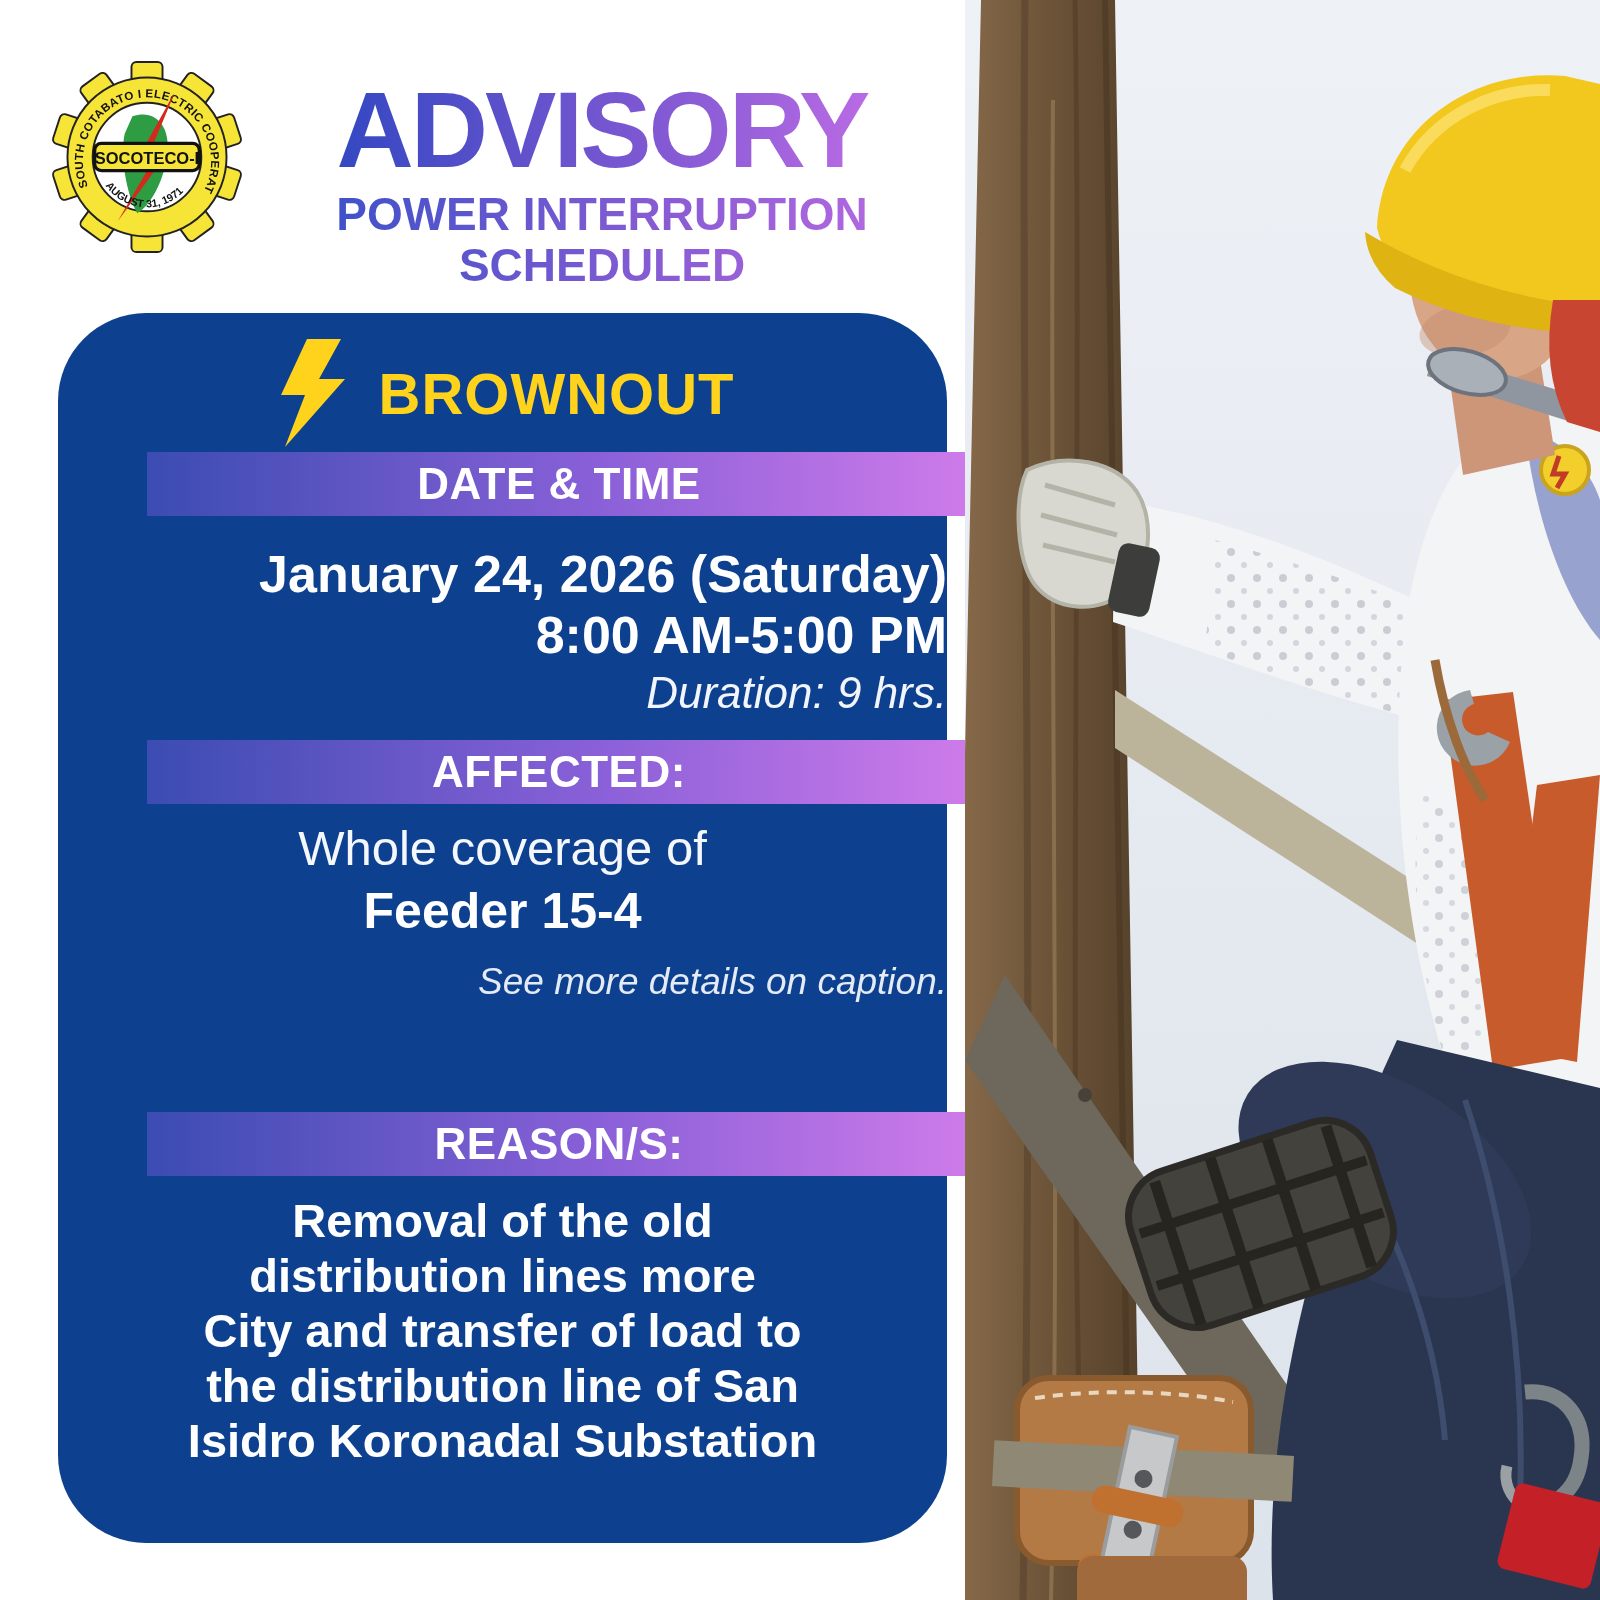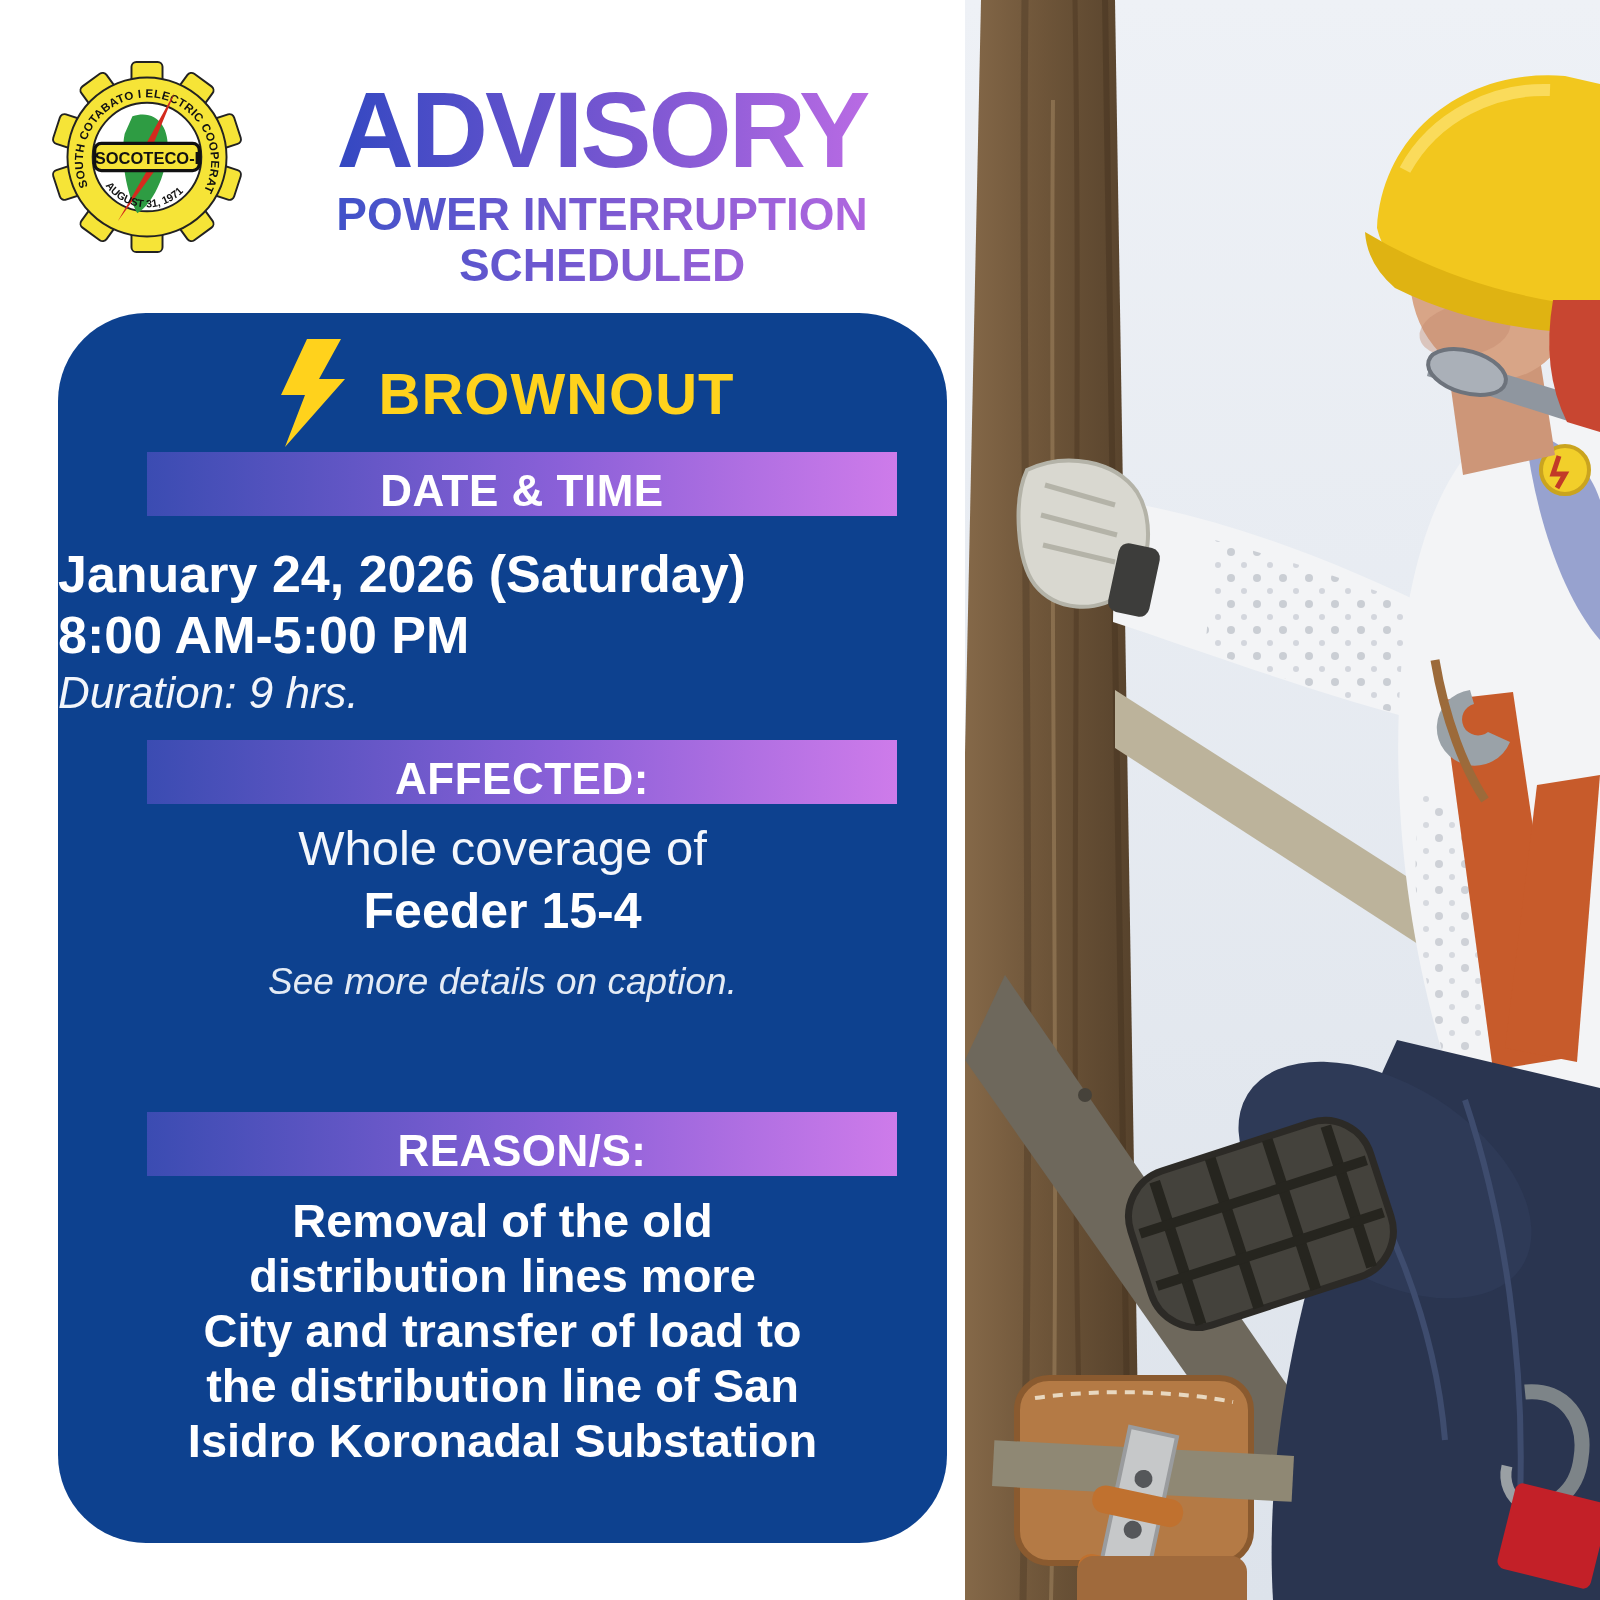--- a/index.html
+++ b/index.html
@@ -15,38 +15,38 @@
   .sub-title{margin-top:4px;font-size:46px;font-weight:800;line-height:1.1;letter-spacing:0px;
         background:linear-gradient(90deg,#2d4fc6 0%,#8a5cd4 60%,#c06ce4 100%);
         -webkit-background-clip:text;background-clip:text;-webkit-text-fill-color:transparent;color:#3350c5;}
 
   
   .card{position:absolute;left:58px;top:313px;width:889px;height:1230px;
         background:#0d418f;border-radius:88px;}
   .alert-row{position:absolute;left:0;right:0;top:24px;height:112px;
         display:flex;align-items:center;justify-content:center;gap:22px;}
   .alert-label{font-size:58px;font-weight:800;letter-spacing:1px;color:#ffd21c;}
-  .banner{position:absolute;left:89px;width:750px;height:64px;
+  .banner{position:absolute;left:89px;width:824px;height:64px;
         background:linear-gradient(90deg,#3b4cb2 0%,#8a60d8 55%,#ce7bea 100%);
-        display:flex;align-items:flex-end;justify-content:center;
+        display:flex;align-items:center;justify-content:center;
         color:#ffffff;font-weight:800;font-size:44px;letter-spacing:.5px;}
   .banner-datetime{top:139px;}
   .banner-affected{top:427px;}
   .banner-reason{top:799px;}
 
-  .datetime-block{position:absolute;left:0;right:0;top:230px;text-align:left;color:#fff;}
+  .datetime-block{position:absolute;left:0;right:0;top:230px;text-align:right;color:#fff;}
   .dt-date{font-size:52px;font-weight:800;line-height:62px;}
   .dt-time{font-size:52px;font-weight:800;line-height:60px;}
   .dt-duration{font-size:44px;font-style:italic;font-weight:400;line-height:56px;color:#f2f5fb;}
 
   .affected-block{position:absolute;left:0;right:0;top:505px;text-align:center;color:#fff;}
   .affected-line1{font-size:49px;font-weight:400;line-height:60px;color:#f4f7fc;}
   .affected-line2{font-size:50px;font-weight:800;line-height:66px;}
 
-  .note-line{position:absolute;left:0;right:0;top:648px;text-align:center;
+  .note-line{position:absolute;left:0;right:0;top:648px;text-align:right;
         font-size:37px;font-style:italic;font-weight:300;color:#e4ebf5;}
 
   .reason-block{position:absolute;left:0;right:0;top:880px;text-align:center;color:#fff;}
   .reason-line{font-size:47px;font-weight:800;line-height:55px;}
 
   
   .photo-region{position:absolute;left:965px;top:0;width:635px;height:1600px;}
   .photo-region svg{display:block;width:100%;height:100%;}
 </style>
 </head>

